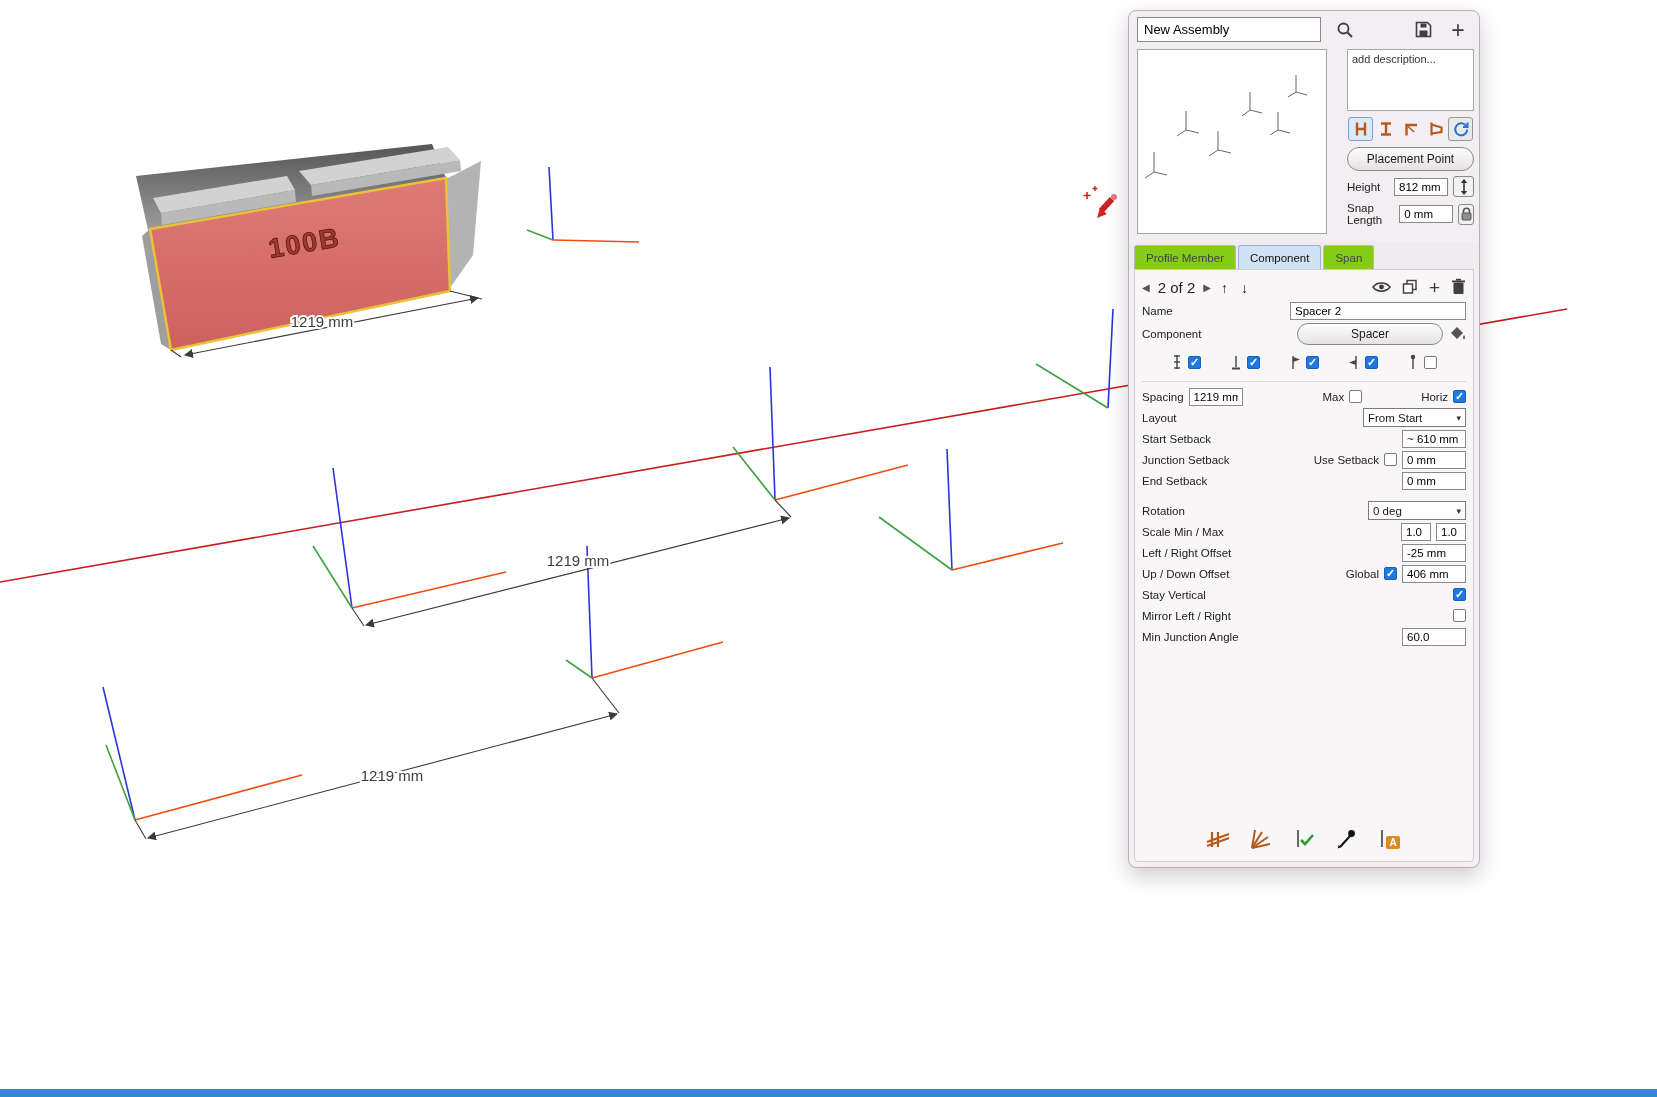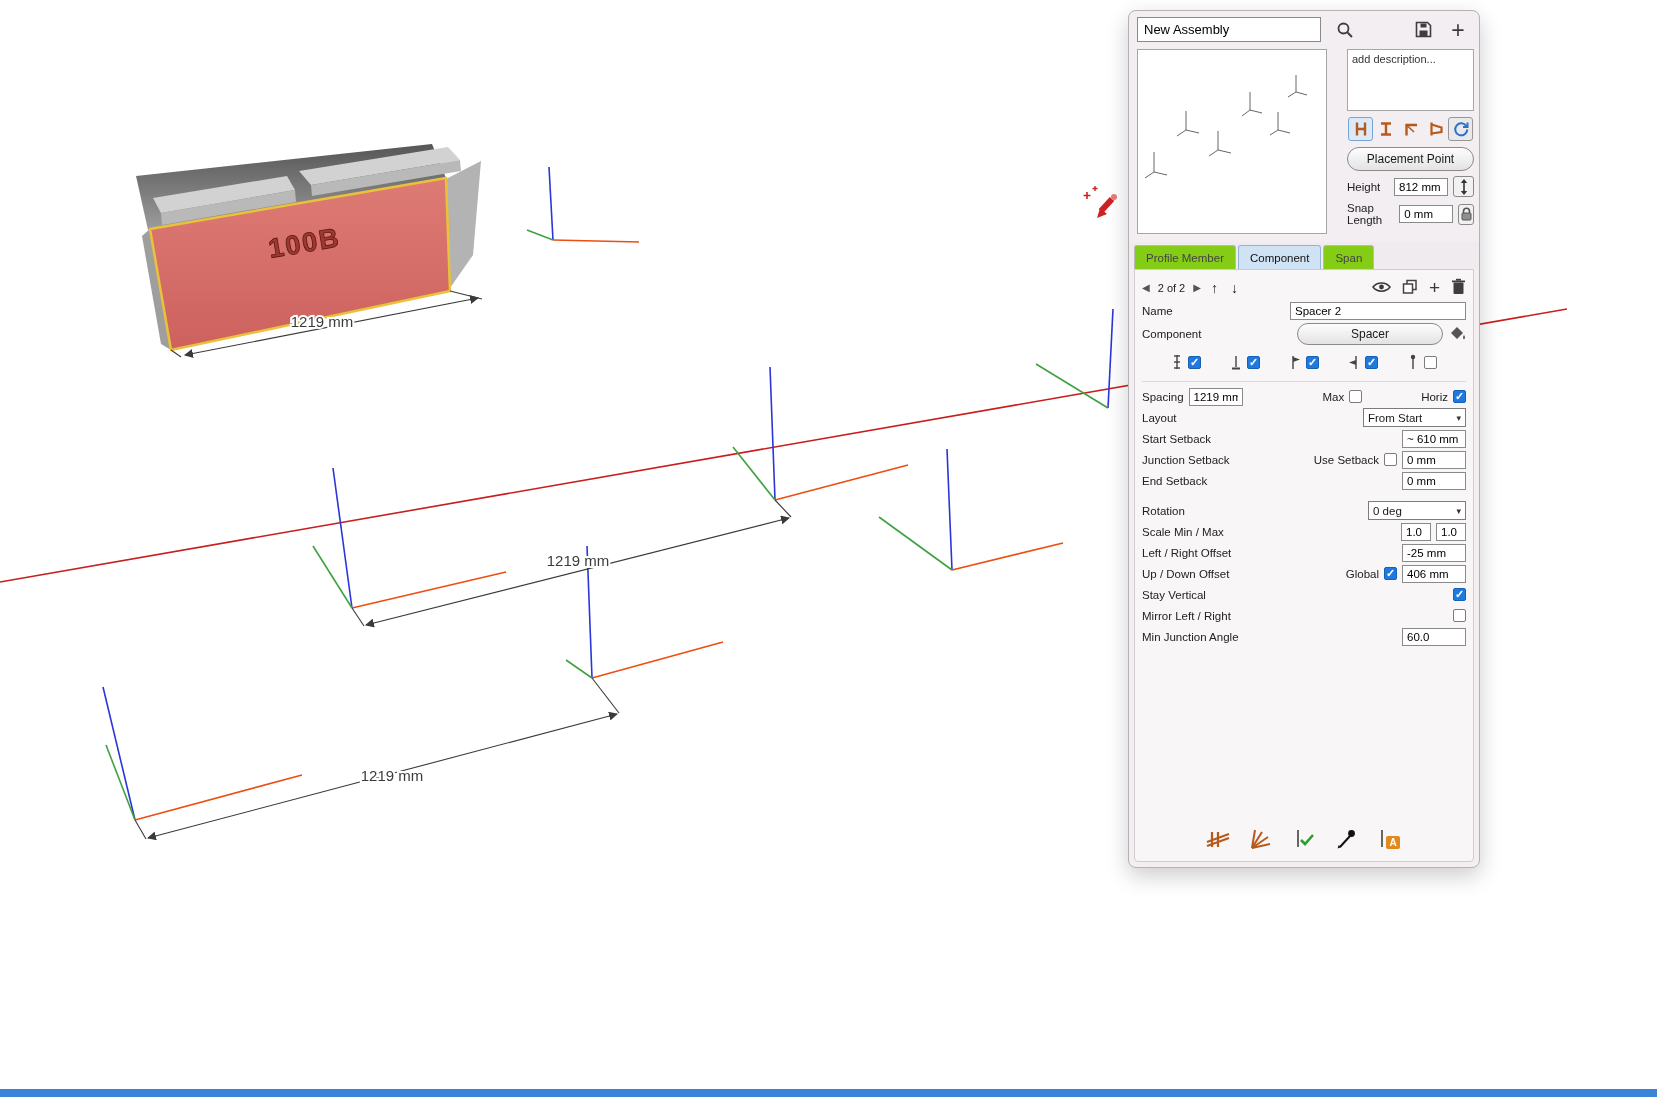--- a/index.html
+++ b/index.html
@@ -45,21 +45,21 @@
   
   .tabs{display:flex;align-items:flex-end;gap:2px;padding:2px 5px 0 5px;height:27px;flex:0 0 auto;background:#efebee}
   .tab{height:24px;padding:0 11px;display:flex;align-items:center;background:#84cc16;border:1px solid #bcb7ba;
        border-bottom:none;border-radius:3px 3px 0 0;color:#444}
   .tab.active{background:#cfe3f5;border-color:#8fb4da;color:#111}
   
   .panel{flex:1;margin:0 5px 5px 5px;border:1px solid #d0cbce;background:#f8f6f7;border-radius:0 0 4px 4px;
          display:flex;flex-direction:column;padding:5px 7px 8px 7px;min-height:0}
   .navrow{display:flex;align-items:center;height:25px;gap:7px}
   .navarrow{font-size:10px;color:#555}
-  .pager{font-size:11px;color:#222;margin:0 1px}
+  .pager{font-size:15px;color:#222;margin:0 1px}
   .mvarrow{font-size:14px;color:#222;margin:0 3px}
   .navright{margin-left:auto;display:flex;align-items:center;gap:11px}
   .frow{display:flex;align-items:center;min-height:21px;gap:5px}
   .frow .lbl{color:#222}
   .in-right{margin-left:auto;width:64px}
   .dd{margin-left:auto;height:19px;border:1px solid #7c7c7c;background:#fff;display:flex;align-items:center;
       justify-content:space-between;padding:0 4px;gap:20px}
   .dd .chev{font-size:9px;color:#333}
   .cb{width:13px;height:13px;border:1px solid #7b7b7b;border-radius:2px;background:#fff;position:relative;flex:0 0 auto}
   .cb.on{background:#1f7ae0;border-color:#195fb3}

